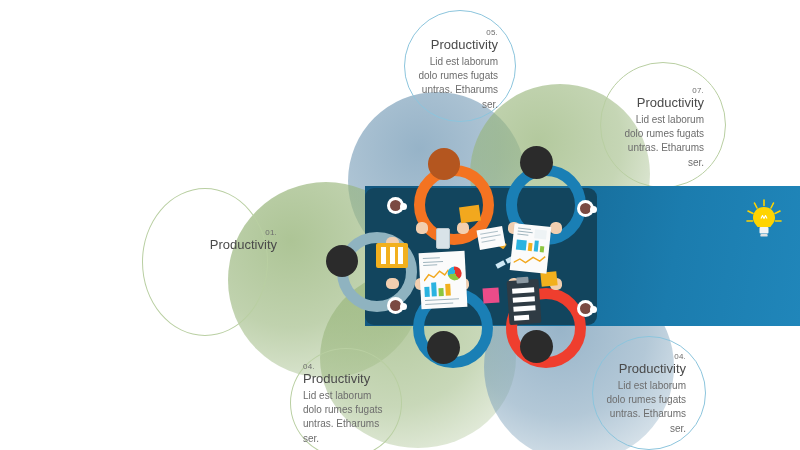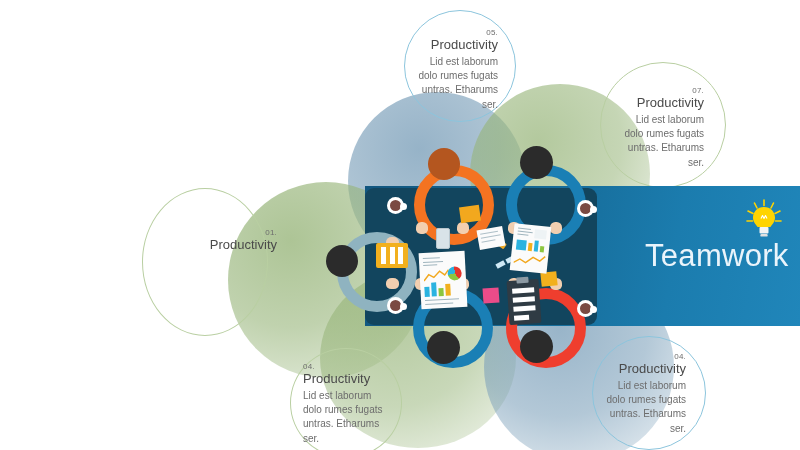--- a/index.html
+++ b/index.html
@@ -119,21 +119,20 @@
       <line x1="38" y1="13" x2="33" y2="15.5"></line>
       <line x1="5" y1="23" x2="10.5" y2="23"></line>
       <line x1="39" y1="23" x2="33.5" y2="23"></line>
     </g>
     <path d="M22 9 C15.5 9 11 13.8 11 19.6 C11 24 13.8 26.6 15.6 29 L28.4 29 C30.2 26.6 33 24 33 19.6 C33 13.8 28.5 9 22 9 Z" fill="#ffd400"></path>
     <rect x="17.5" y="29" width="9" height="6.5" rx="1" fill="#f4f4f4"></rect>
     <rect x="18.3" y="36" width="7.4" height="2.6" rx="1.2" fill="#e2e2e2"></rect>
     <path d="M19 20.5 l1.5 -3 l1.5 3 l1.5 -3 l1.5 3" fill="none" stroke="#ffffff" stroke-width="1.1" stroke-linejoin="round"></path>
   </svg>
 
-  <div class="banner-title">Teamwork</div>
 
   <div class="table"></div>
 
   <div class="person">
     <div class="arms" style="left:337px;top:232px;width:58px;height:58px;border:11px solid #8fb3c0;border-radius:50%;background:transparent;"></div>
     <div class="head" style="left:326px;top:245px;width:32px;height:32px;background:#2b2b2b;"></div>
     <div class="hand" style="left:386px;top:237px;width:13px;height:11px;"></div>
     <div class="hand" style="left:386px;top:278px;width:13px;height:11px;"></div>
   </div>
 

